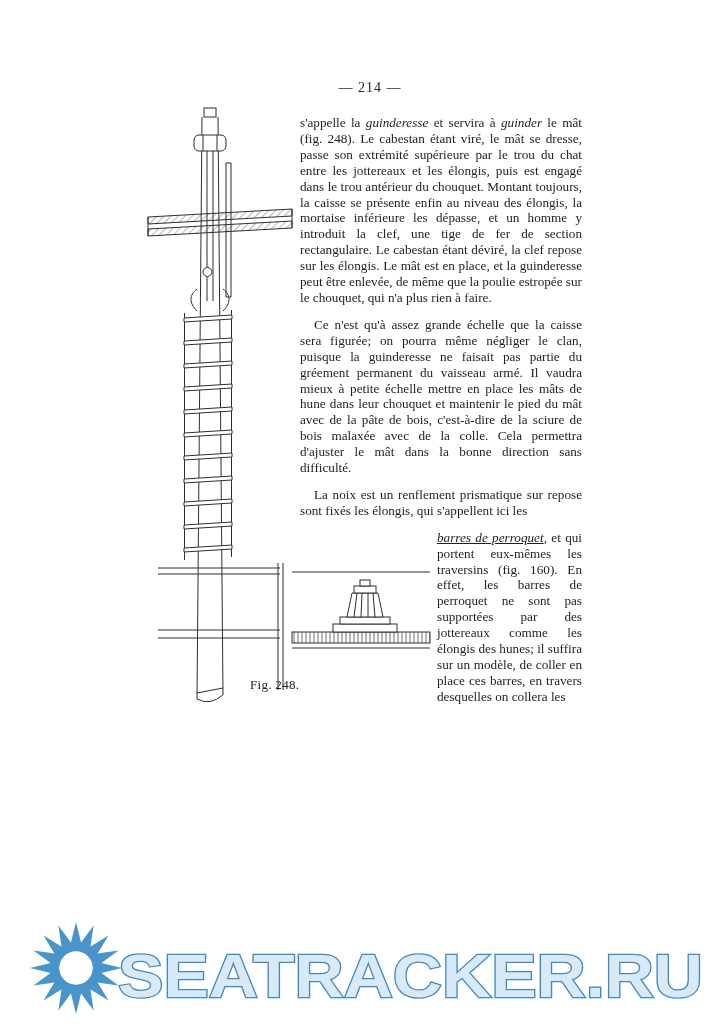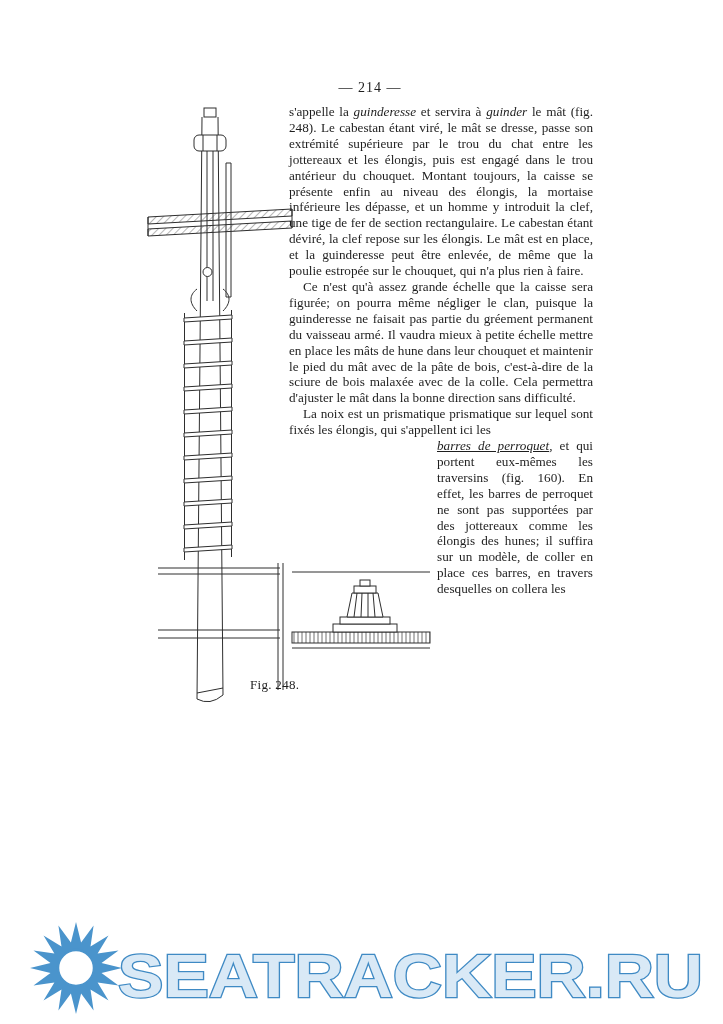--- a/index.html
+++ b/index.html
@@ -17,21 +17,21 @@
   }
   .figure-svg{position:absolute;left:140px;top:105px;width:300px;height:620px;}
   .figure-caption{
     position:absolute;left:250px;top:677px;
     font-size:13px;letter-spacing:.3px;
   }
   .text-column{
     position:absolute;left:289px;top:104px;width:304px;
     font-size:13.2px;line-height:15.9px;text-align:justify;
   }
-  .text-column p{margin:0;}
+  .text-column p{margin:11px;}
   .indent{text-indent:14px;}
   .inset-spacer{float:left;width:148px;height:180px;}
   .clear{clear:both;}
   .watermark-svg{position:absolute;left:18px;top:918px;width:692px;height:102px;}
 </style>
 </head>
 <body>
 
 <div class="page">
 
@@ -120,21 +120,21 @@
       <line x1="57" y1="588" x2="83" y2="583"></line>
       <path d="M57,594 Q70,601 83,590"></path>
     </g>
   </svg>
 
   <div class="figure-caption">Fig. 248.</div>
 
   <div class="text-column">
     <p><span>s'appelle la </span><span style="font-style: italic;">guinderesse</span><span> et servira à </span><span style="font-style: italic;">guinder</span><span> le mât (fig. 248). Le cabestan étant viré, le mât se dresse, passe son extrémité supérieure par le trou du chat entre les jottereaux et les élongis, puis est engagé dans le trou antérieur du chouquet. Montant toujours, la caisse se présente enfin au niveau des élongis, la mortaise inférieure les dépasse, et un homme y introduit la clef, une tige de fer de section rectangulaire. Le cabestan étant déviré, la clef repose sur les élongis. Le mât est en place, et la guinderesse peut être enlevée, de même que la poulie estropée sur le chouquet, qui n'a plus rien à faire.</span></p>
     <p class="indent">Ce n'est qu'à assez grande échelle que la caisse sera figurée; on pourra même négliger le clan, puisque la guinderesse ne faisait pas partie du gréement permanent du vaisseau armé. Il vaudra mieux à petite échelle mettre en place les mâts de hune dans leur chouquet et maintenir le pied du mât avec de la pâte de bois, c'est-à-dire de la sciure de bois malaxée avec de la colle. Cela permettra d'ajuster le mât dans la bonne direction sans difficulté.</p>
-    <p class="indent">La noix est un prismatique prismatique sur lequel sont fixés les élongis, qui s'appellent ici les</p>
+    <p class="indent">La noix est un renflement prismatique sur repose sont fixés les élongis, qui s'appellent ici les</p>
     <div class="inset-spacer"></div>
     <p><span style="font-style: italic; text-decoration: underline;">barres de perroquet</span><span>, et qui portent eux-mêmes les traversins (fig. 160). En effet, les barres de perroquet ne sont pas supportées par des jottereaux comme les élongis des hunes; il suffira sur un modèle, de coller en place ces barres, en travers desquelles on collera les</span></p>
     <div class="clear"></div>
   </div>
 
   <svg class="watermark-svg" viewBox="0 0 692 102" aria-hidden="true">
     <polygon points="104,50 83.5,55.1 100.5,67.6 79.6,64.5 90.5,82.5 72.5,71.6 75.6,92.5 63.1,75.5 58,96 52.9,75.5 40.4,92.5 43.5,71.6 25.5,82.5 36.4,64.5 15.5,67.6 32.5,55.1 12,50 32.5,44.9 15.5,32.4 36.4,35.5 25.5,17.5 43.5,28.4 40.4,7.5 52.9,24.5 58,4 63.1,24.5 75.6,7.5 72.5,28.4 90.5,17.5 79.6,35.5 100.5,32.4 83.5,44.9" fill="#4a94cc"></polygon>
     <circle cx="58" cy="50" r="18" fill="#ffffff" stroke-width="2.5" stroke="#4a94cc"></circle>
     <text x="100" y="79" textLength="585" lengthAdjust="spacingAndGlyphs" font-family="Liberation Sans, DejaVu Sans, sans-serif" font-weight="bold" font-size="62" paint-order="stroke fill" stroke-width="2.5" stroke="#3f8ac4" fill="#d9e9f6">SEATRACKER.RU</text>
   </svg>

